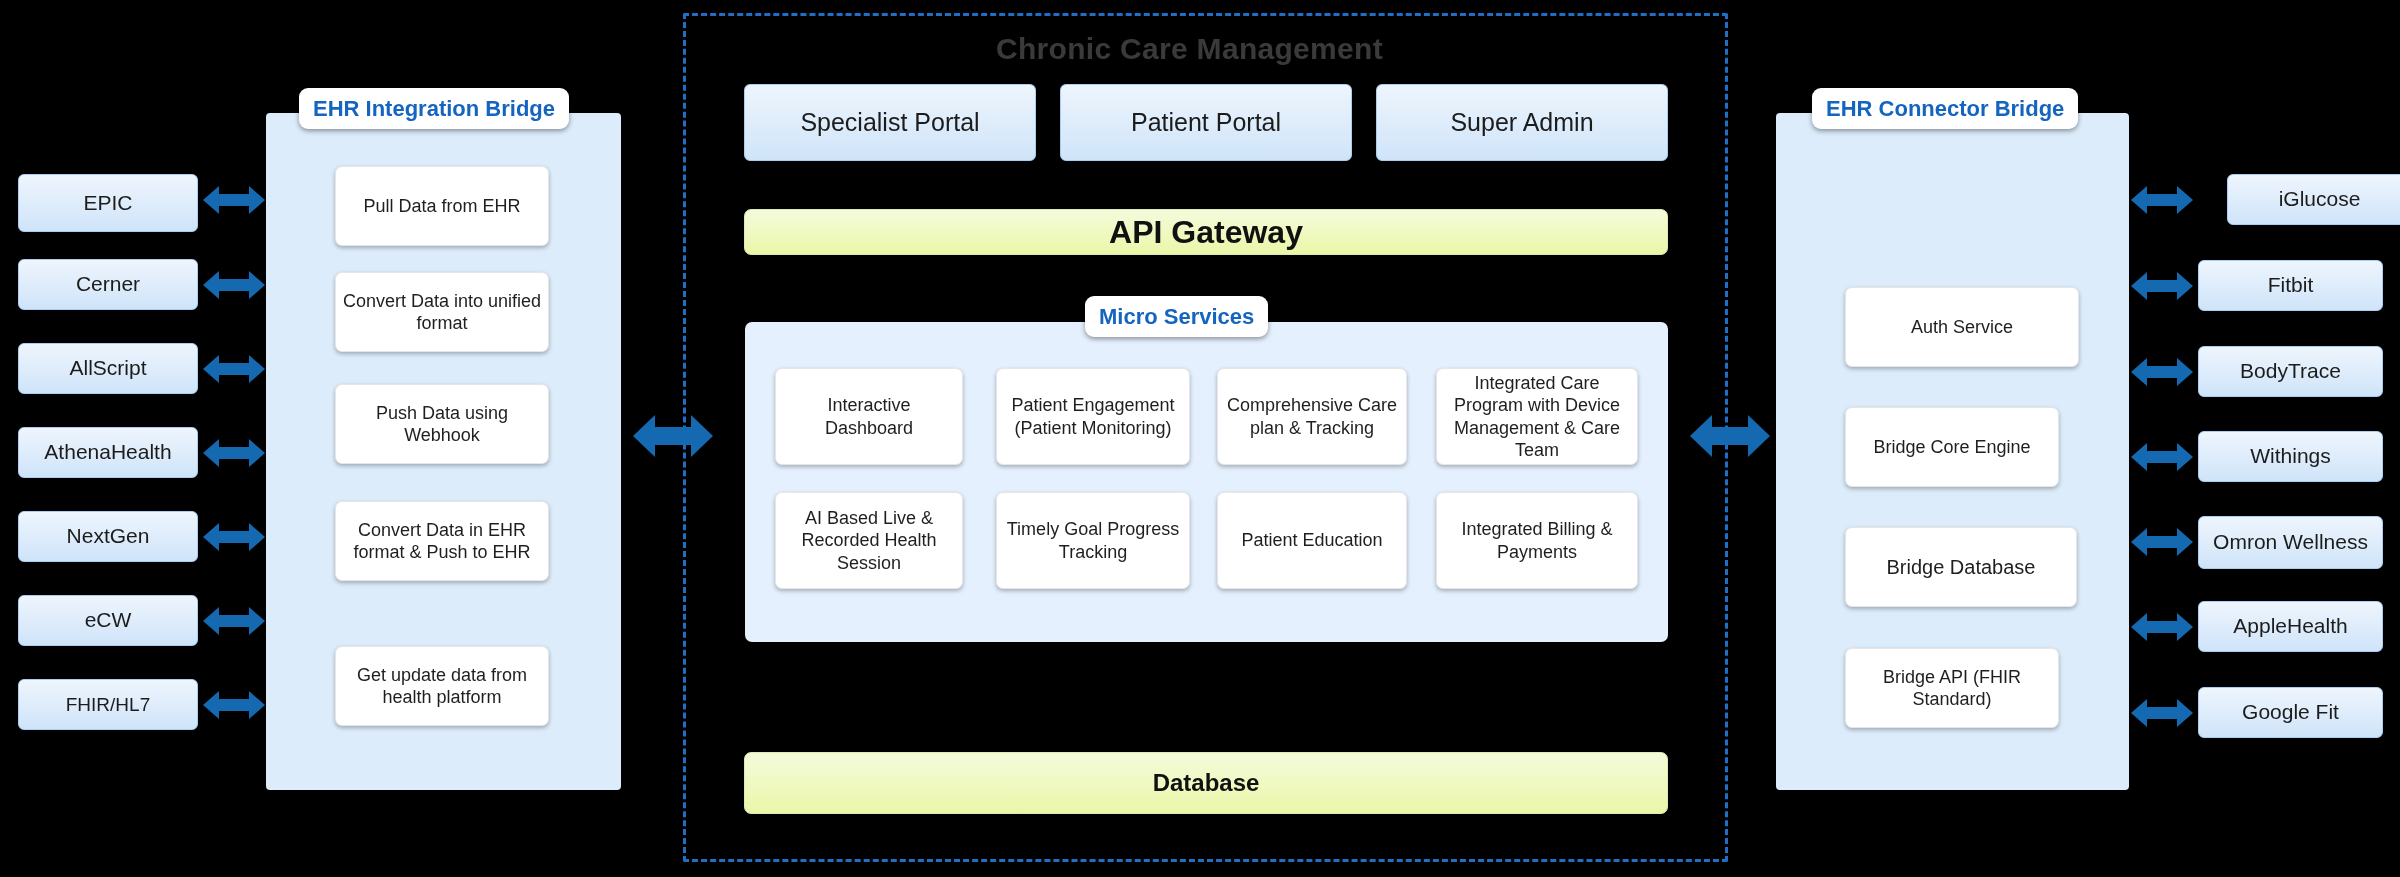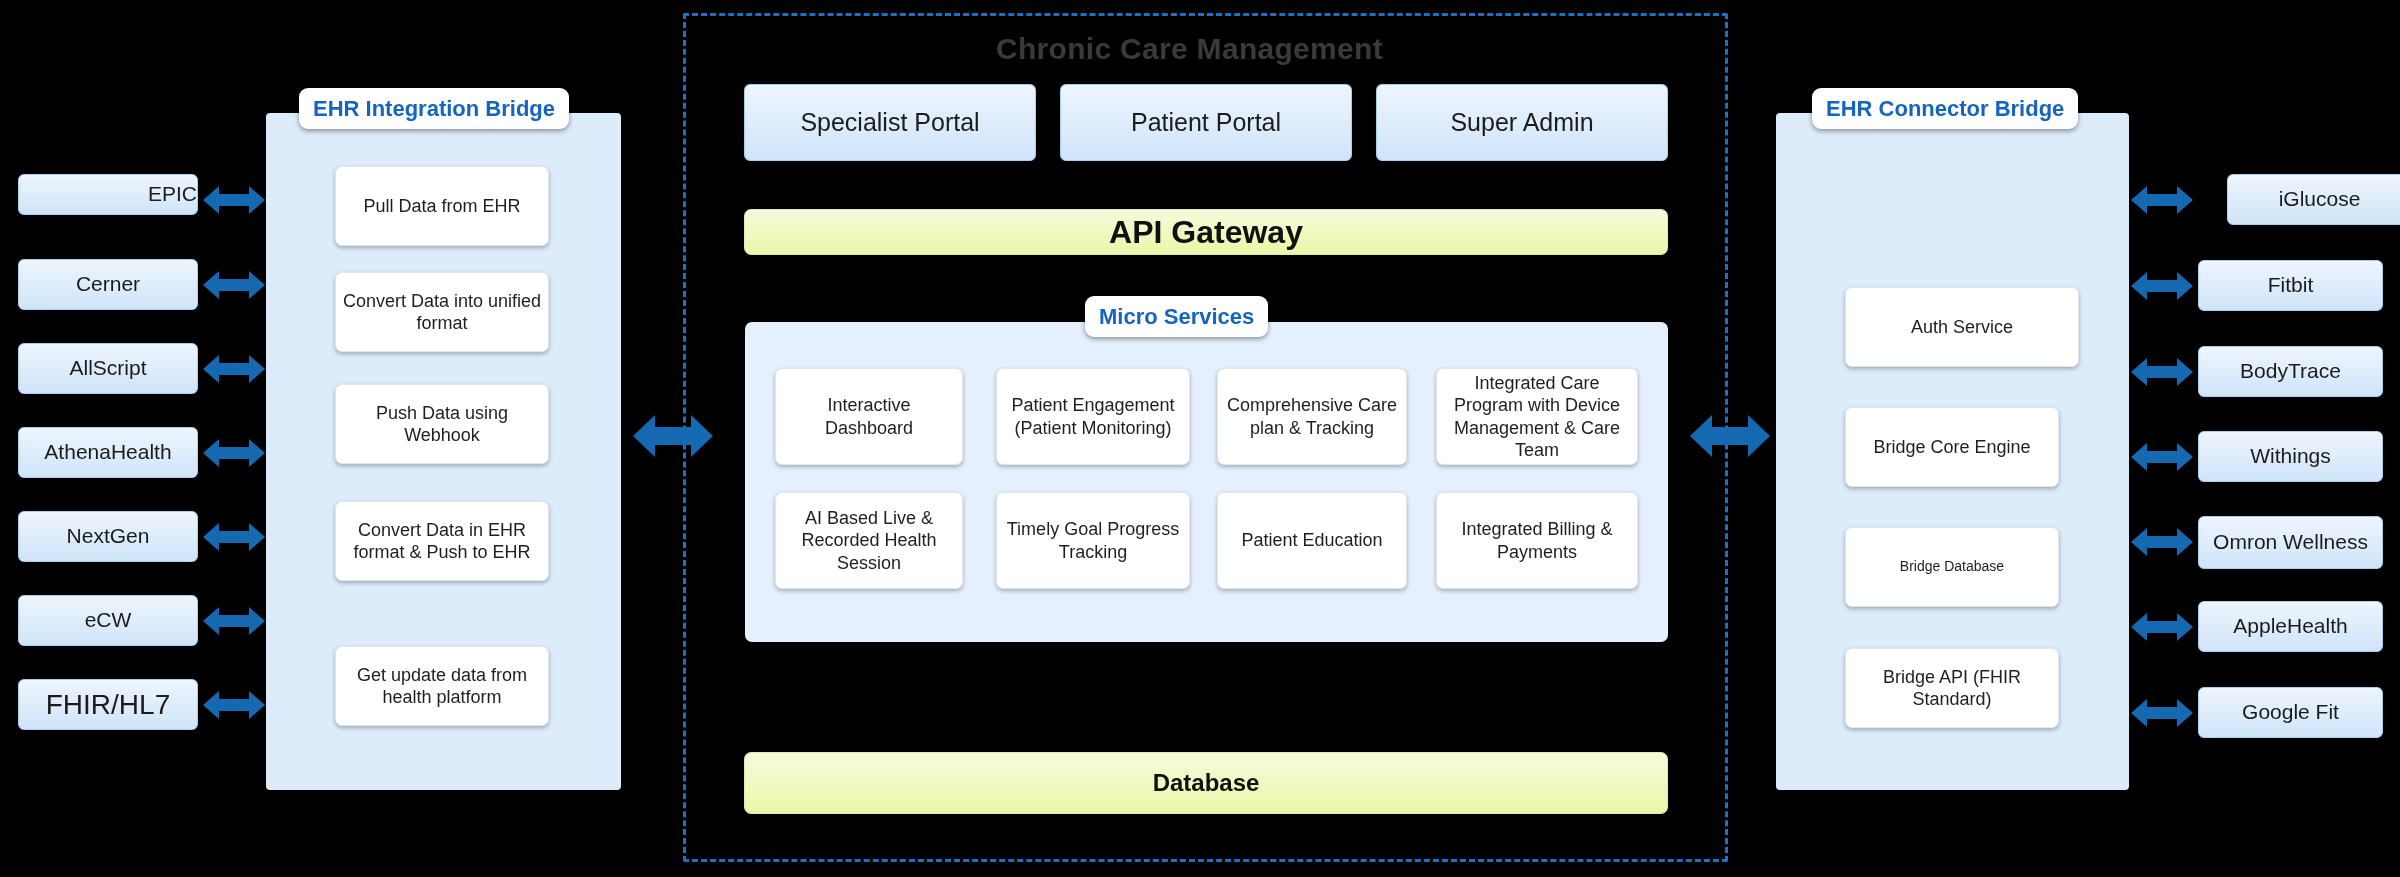--- a/index.html
+++ b/index.html
@@ -92,39 +92,39 @@
 </style>
 </head>
 <body>
 
 <div id="stage">
 
   <div id="dashed-container" style="left:683px; top:13px; width:1045px; height:849px;"></div>
 
   <div id="cc-title" style="left:996px; top:32px; font-size:30px;">Chronic Care Management</div>
 
-  <div class="node chip" style="left:18px; top:174px; width:180px; height:41px; font-size:21px;justify-content:flex-end;">
+  <div class="node chip" style="left:18px; top:174px; width:180px; height:58px; font-size:21px;">
     <span>EPIC</span>
   </div>
   <div class="node chip" style="left:18px; top:259px; width:180px; height:51px; font-size:21px;">
     <span>Cerner</span>
   </div>
   <div class="node chip" style="left:18px; top:343px; width:180px; height:51px; font-size:21px;">
     <span>AllScript</span>
   </div>
   <div class="node chip" style="left:18px; top:427px; width:180px; height:51px; font-size:21px;">
     <span>AthenaHealth</span>
   </div>
   <div class="node chip" style="left:18px; top:511px; width:180px; height:51px; font-size:21px;">
     <span>NextGen</span>
   </div>
   <div class="node chip" style="left:18px; top:595px; width:180px; height:51px; font-size:21px;">
     <span>eCW</span>
   </div>
-  <div class="node chip" style="left:18px; top:679px; width:180px; height:51px; font-size:28px;text-align:center;">
+  <div class="node chip" style="left:18px; top:679px; width:180px; height:51px; font-size:19px;text-align:center;">
     <span>FHIR/HL7</span>
   </div>
 
   <div class="darrow" style="left:203px; top:183px; width:62px; height:34px;">
     <svg viewBox="0 0 62 34">
         <path d="M0 17 L16 3 L16 11 L46 11 L46 3 L62 17 L46 31 L46 23 L16 23 L16 31 Z" fill="#1569b0"></path>
       </svg>
   </div>
   <div class="darrow" style="left:203px; top:268px; width:62px; height:34px;">
     <svg viewBox="0 0 62 34">
@@ -243,21 +243,21 @@
   <div class="badge" style="left:1812px; top:88px; height:41px; font-size:22px;">
     <span>EHR Connector Bridge</span>
   </div>
 
   <div class="node card" style="left:1845px; top:287px; width:234px; height:80px; font-size:18px;">
     <span>Auth Service</span>
   </div>
   <div class="node card" style="left:1845px; top:407px; width:214px; height:80px; font-size:18px;">
     <span>Bridge Core Engine</span>
   </div>
-  <div class="node card" style="left:1845px; top:527px; width:214px; height:80px; font-size:14px;border-radius:7px;">
+  <div class="node card" style="left:1845px; top:527px; width:232px; height:80px; font-size:20px;border-radius:7px;">
     <span>Bridge Database</span>
   </div>
   <div class="node card" style="left:1845px; top:648px; width:214px; height:80px; font-size:18px;">
     <span>Bridge API (FHIR Standard)</span>
   </div>
 
   <div class="darrow" style="left:2131px; top:183px; width:62px; height:34px;">
     <svg viewBox="0 0 62 34">
         <path d="M0 17 L16 3 L16 11 L46 11 L46 3 L62 17 L46 31 L46 23 L16 23 L16 31 Z" fill="#1569b0"></path>
       </svg>

